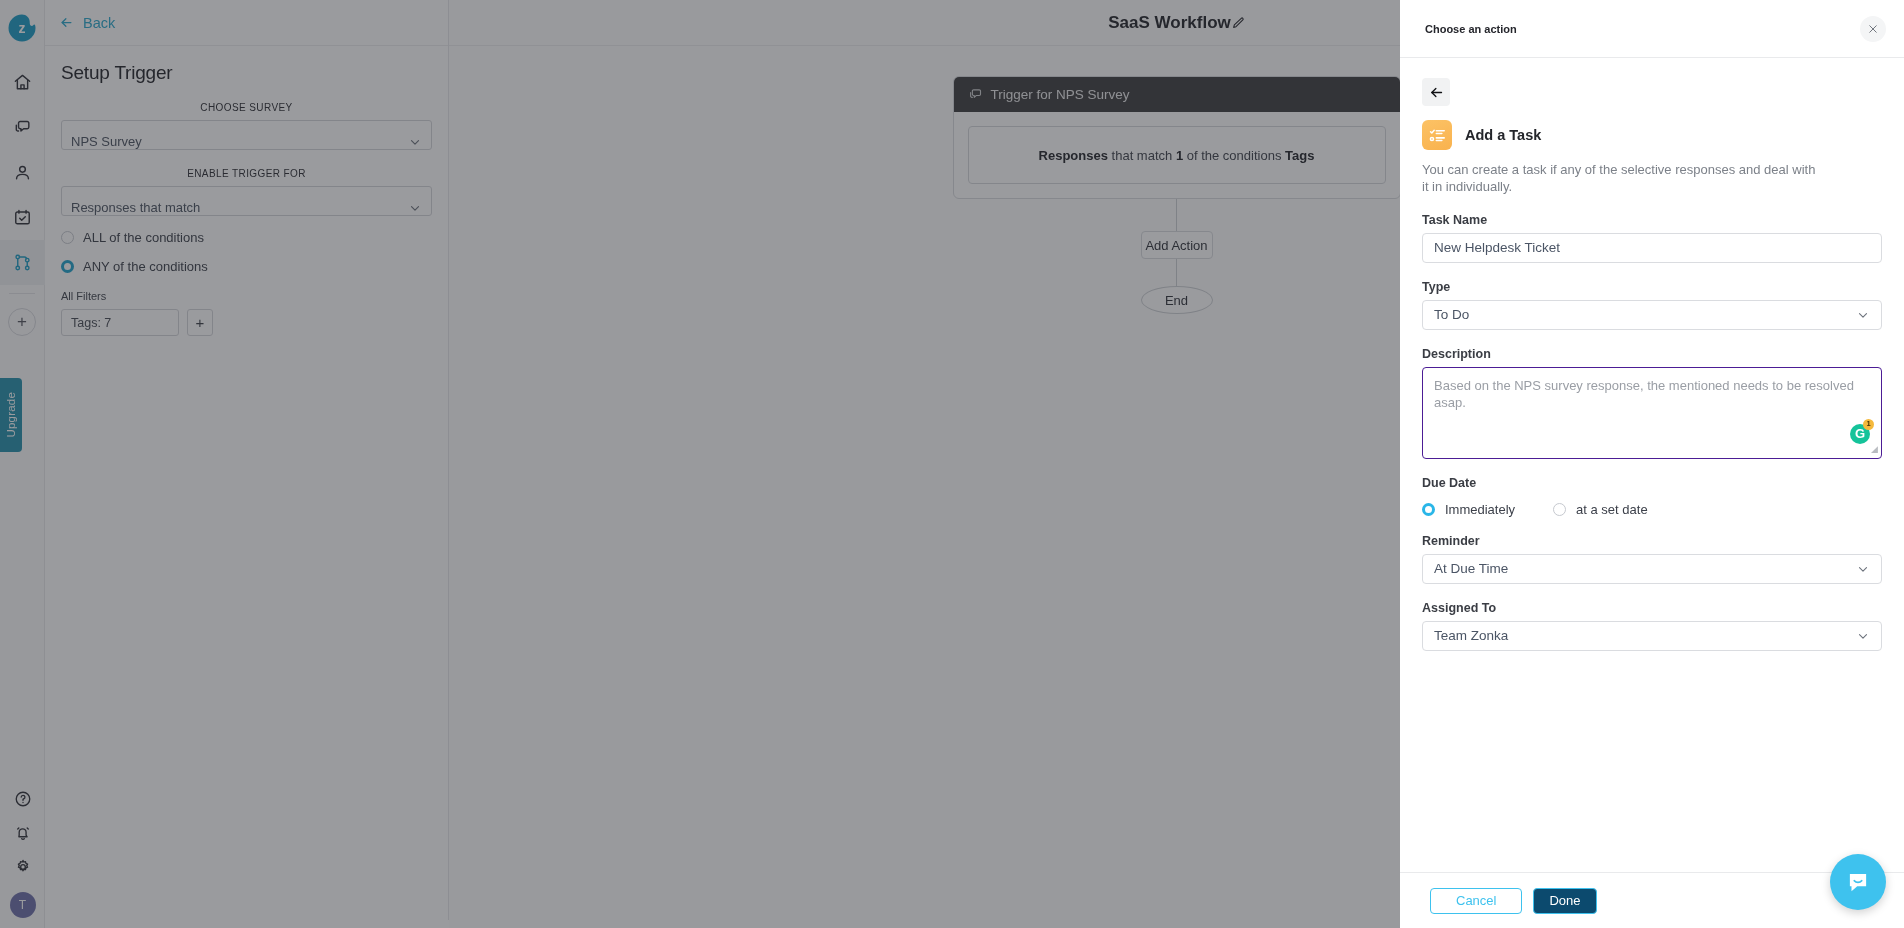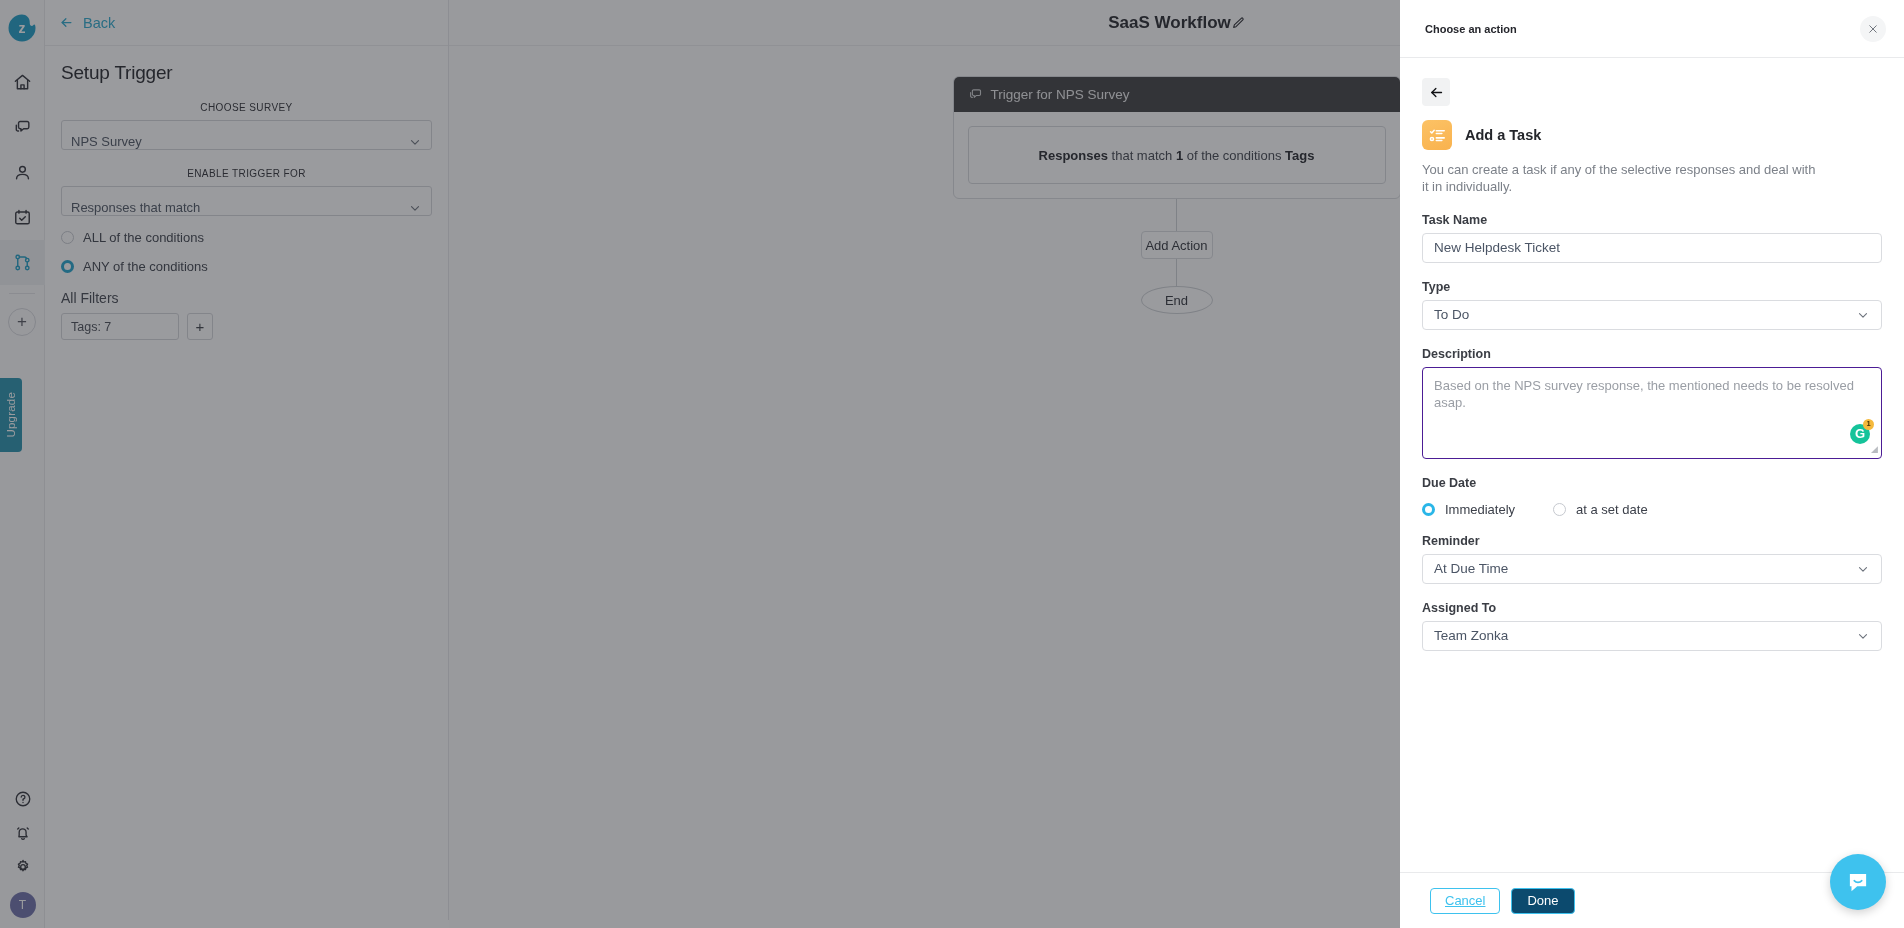--- a/index.html
+++ b/index.html
@@ -70,21 +70,21 @@
     padding: 0 9px; font-size: 13px; color: #4b5361;
   }
   .chev { color: #6d737d; }
   .radio-row { display: flex; align-items: center; gap: 9px; margin-top: 14px; }
   .radio {
     width: 13px; height: 13px; border-radius: 50%; border: 1.6px solid #c6c9cf; background:#fff;
     flex: 0 0 auto;
   }
   .radio.on { border: 3.5px solid #1fa2cc; }
   .radio-row span { font-size: 13px; color: #3c404a; }
-  .subtle-label { font-size: 14px; color: #41454e; margin-top: 16px; }
+  .subtle-label { font-size: 11px; color: #41454e; margin-top: 16px; }
   .filter-row { display: flex; align-items: center; gap: 8px; margin-top: 7px; }
   .filter-chip {
     height: 27px; min-width: 118px; border: 1px solid #d4d6da; border-radius: 3px;
     display: flex; align-items: center; padding: 0 9px; font-size: 12.5px; color: #474b54; background:#fff;
   }
   .filter-add {
     width: 26px; height: 27px; border: 1px solid #d4d6da; border-radius: 3px; background:#fff;
     display: flex; align-items: center; justify-content: center; font-size: 15px; color:#3d4149;
   }
 
@@ -177,22 +177,22 @@
   .drow { display: flex; align-items: center; gap: 10px; margin-top: 12px; }
   .drow .gap { width: 18px; }
   .dradio { width: 13px; height: 13px; border-radius: 50%; border: 1.6px solid #c6c9cf; background:#fff; flex:0 0 auto; }
   .dradio.on { border: 3.5px solid #29b6e8; }
   .drow span { font-size: 13px; color: #3c404a; }
   .drawer-foot {
     flex: 0 0 56px; border-top: 1px solid #e9eaec; display: flex; align-items: center;
     gap: 11px; padding-left: 30px;
   }
   .btn-cancel {
-    height: 26px; padding: 0 14px; border: 1px solid #3ec2ee; border-radius: 4px;
-    background: #fff; color: #3ec2ee; font-size: 13px; display:flex; align-items:center;text-decoration:underline;
+    height: 26px; padding: 0 25px; border: 1px solid #3ec2ee; border-radius: 4px;
+    background: #fff; color: #3ec2ee; font-size: 13px; display:flex; align-items:center;
   }
   .btn-done {
     height: 26px; padding: 0 15px; border: 1px solid #3ec2ee; border-radius: 4px;
     background: #0c4a6e; color: #fff; font-size: 13px; display:flex; align-items:center;
   }
 
   
   .intercom {
     position: absolute; right: 18px; bottom: 18px; width: 56px; height: 56px; border-radius: 50%;
     background: #3ec2ee; display: flex; align-items: center; justify-content: center;

